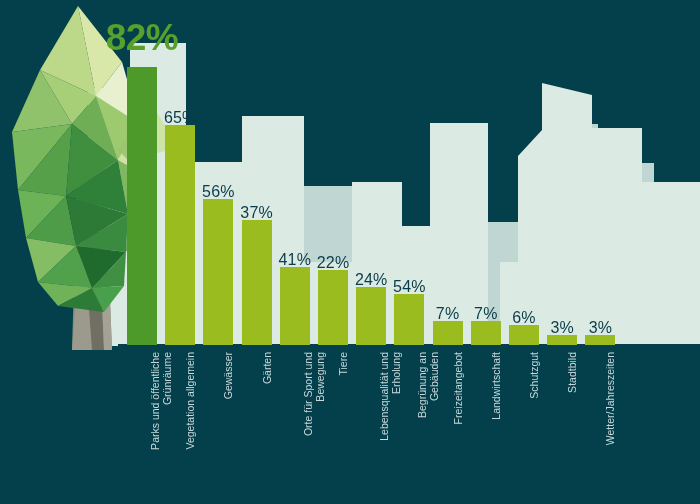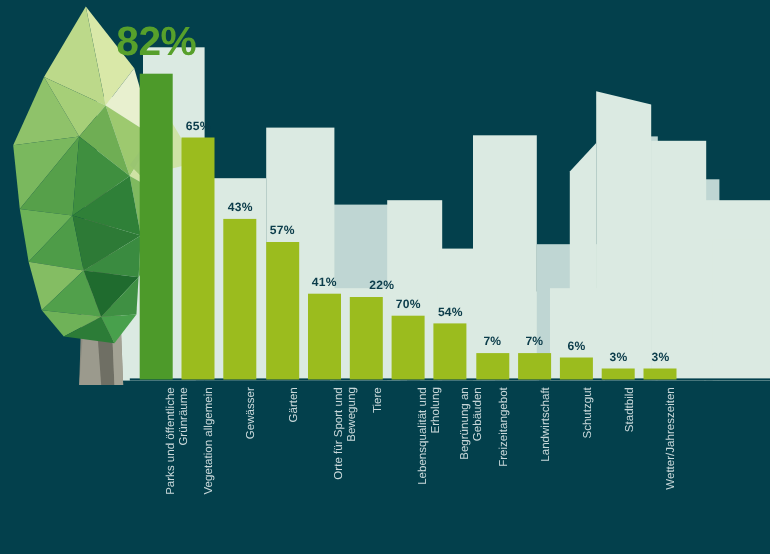--- a/index.html
+++ b/index.html
@@ -55,22 +55,22 @@
   .bar {
     position: absolute;
     bottom: 0;
     border-radius: 0;
   }
   .bar-value {
     position: absolute;
     left: 50%;
     transform: translateX(-50%);
     white-space: nowrap;
-    font-size: 11px;
-    font-weight: bold;
+    font-size: 16px;
+    font-weight: normal;
     color: #0b3c4a;
     letter-spacing: .2px;
   }
   .bar-value.hero {
     font-size: 37px;
     font-weight: bold;
     color: #57a02b;
     letter-spacing: -0.5px;
   }
   .cat-label {
@@ -170,29 +170,29 @@
   </svg>
 
   <div class="plot">
     <div class="baseline"></div>
     <div id="bars">
         <div class="bar" style="position: absolute; left: 127px; top: 67.02px; width: 30px; height: 277.98px; background: rgb(77, 154, 42);"></div>
         <div class="bar-value hero" style="left: 142px; top: 17.02px;">82%</div>
         <div class="bar" style="position: absolute; left: 165.2px; top: 124.65px; width: 30px; height: 220.35px; background: rgb(155, 188, 30);"></div>
         <div class="bar-value" style="left: 180.2px; top: 108.65px;">65%</div>
         <div class="bar" style="position: absolute; left: 203.4px; top: 199.23px; width: 30px; height: 145.77px; background: rgb(155, 188, 30);"></div>
-        <div class="bar-value" style="left: 218.4px; top: 183.23px;">43%</div>
+        <div class="bar-value" style="left: 218.4px; top: 183.23px;">56%</div>
         <div class="bar" style="position: absolute; left: 241.6px; top: 219.57px; width: 30px; height: 125.43px; background: rgb(155, 188, 30);"></div>
-        <div class="bar-value" style="left: 256.6px; top: 203.57px;">57%</div>
+        <div class="bar-value" style="left: 256.6px; top: 203.57px;">37%</div>
         <div class="bar" style="position: absolute; left: 279.8px; top: 267.03px; width: 30px; height: 77.97px; background: rgb(155, 188, 30);"></div>
         <div class="bar-value" style="left: 294.8px; top: 251.03px;">41%</div>
         <div class="bar" style="position: absolute; left: 318px; top: 270.42px; width: 30px; height: 74.58px; background: rgb(155, 188, 30);"></div>
-        <div class="bar-value" style="left: 347px; top: 254.42px;">22%</div>
+        <div class="bar-value" style="left: 333px; top: 254.42px;">22%</div>
         <div class="bar" style="position: absolute; left: 356.2px; top: 287.37px; width: 30px; height: 57.63px; background: rgb(155, 188, 30);"></div>
-        <div class="bar-value" style="left: 371.2px; top: 271.37px;">70%</div>
+        <div class="bar-value" style="left: 371.2px; top: 271.37px;">24%</div>
         <div class="bar" style="position: absolute; left: 394.4px; top: 294.15px; width: 30px; height: 50.85px; background: rgb(155, 188, 30);"></div>
         <div class="bar-value" style="left: 409.4px; top: 278.15px;">54%</div>
         <div class="bar" style="position: absolute; left: 432.6px; top: 321.27px; width: 30px; height: 23.73px; background: rgb(155, 188, 30);"></div>
         <div class="bar-value" style="left: 447.6px; top: 305.27px;">7%</div>
         <div class="bar" style="position: absolute; left: 470.8px; top: 321.27px; width: 30px; height: 23.73px; background: rgb(155, 188, 30);"></div>
         <div class="bar-value" style="left: 485.8px; top: 305.27px;">7%</div>
         <div class="bar" style="position: absolute; left: 509px; top: 324.66px; width: 30px; height: 20.34px; background: rgb(155, 188, 30);"></div>
         <div class="bar-value" style="left: 524px; top: 308.66px;">6%</div>
         <div class="bar" style="position: absolute; left: 547.2px; top: 334.83px; width: 30px; height: 10.17px; background: rgb(155, 188, 30);"></div>
         <div class="bar-value" style="left: 562.2px; top: 318.83px;">3%</div>

